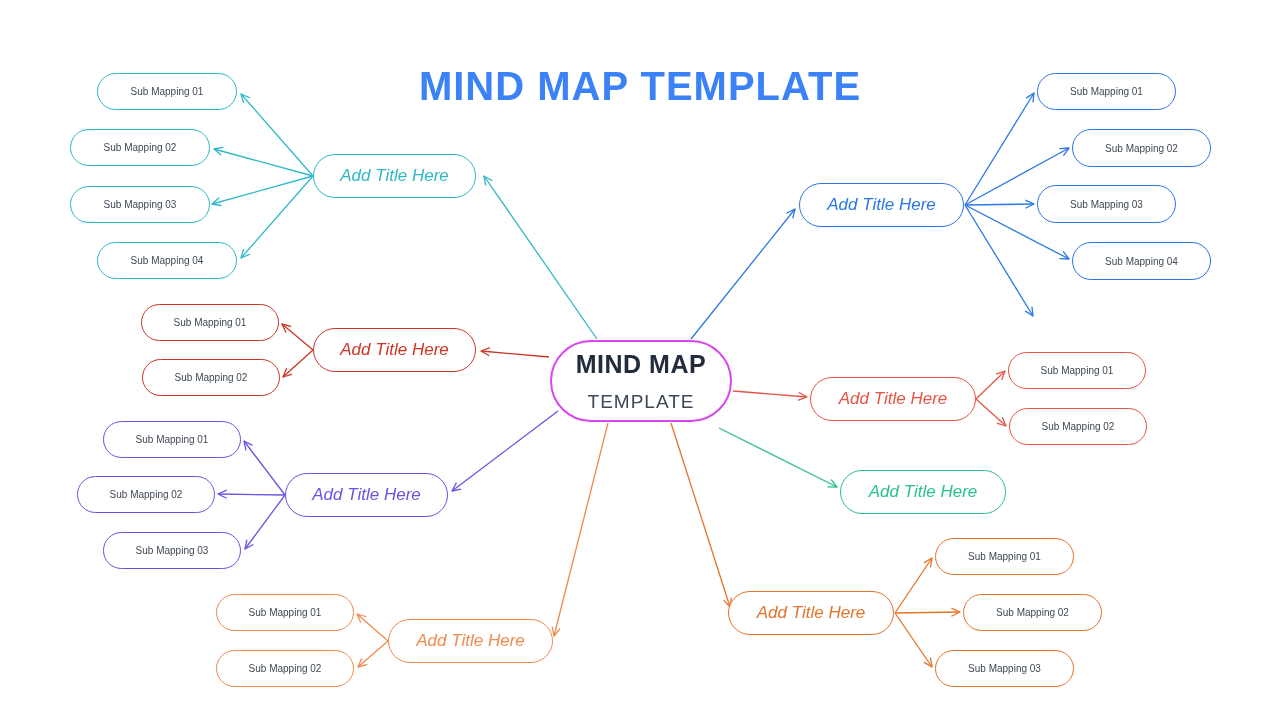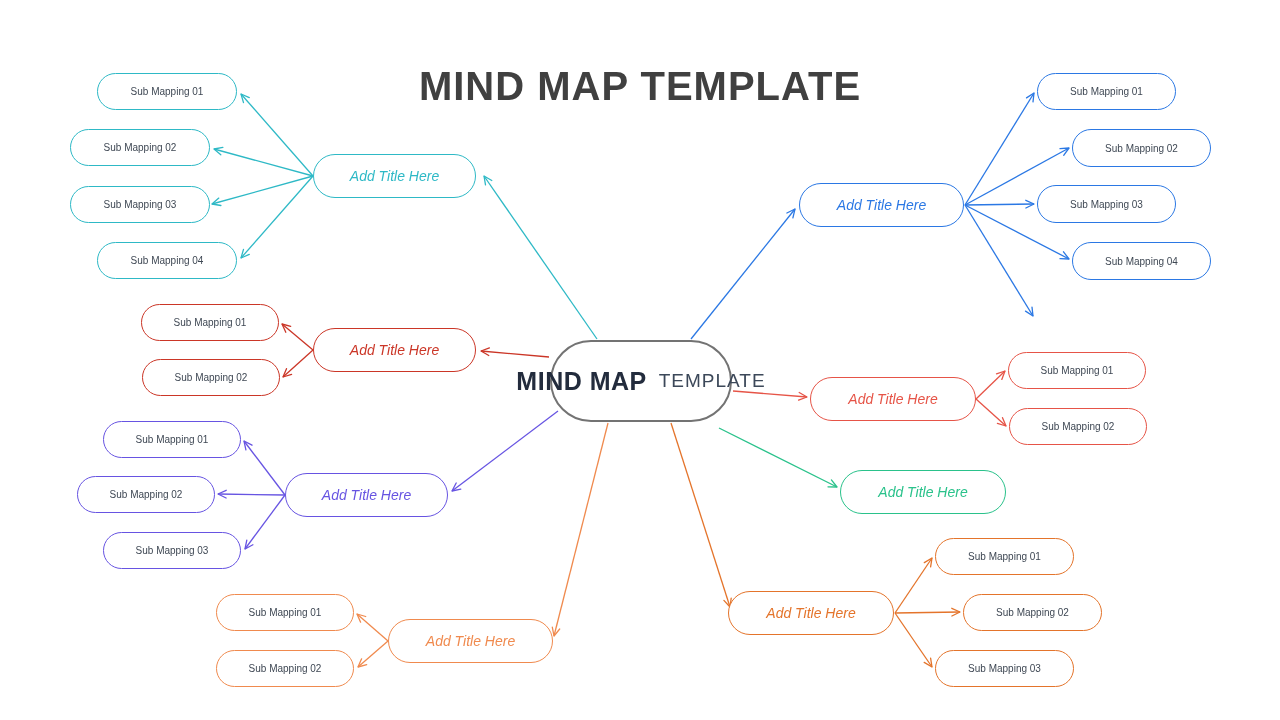--- a/index.html
+++ b/index.html
@@ -2,34 +2,34 @@
 <html><head>
 <meta charset="utf-8">
 <style>
   html,body{margin:0;padding:0;background:#ffffff;}
   .stage{
     position:relative;width:1280px;height:720px;overflow:hidden;background:#ffffff;
     font-family:"Liberation Sans", sans-serif;
   }
   .page-title{
     position:absolute;left:0;right:0;top:64px;margin:0;text-align:center;
-    font-size:40px;font-weight:bold;letter-spacing:1px;color:#404040;
+    font-size:40px;font-weight:bold;letter-spacing:1px;color:#3b82f6;
   }
   #wires{position:absolute;left:0;top:0;}
   .node{
     position:absolute;background:#ffffff;box-sizing:border-box;
     display:flex;align-items:center;justify-content:center;
     border-radius:999px;border:1.5px solid;white-space:nowrap;
   }
   .central-node{
-    border:2px solid #737373;flex-direction:row;gap:12px;z-index:3;
+    border:2px solid #d946ef;flex-direction:column;gap:12px;z-index:3;
   }
   .central-line1{font-size:25px;font-weight:bold;color:#232c3d;letter-spacing:0.5px;}
   .central-line2{font-size:19px;color:#3c4859;letter-spacing:1px;}
-  .branch-node{font-size:14px;font-style:italic;z-index:2;}
+  .branch-node{font-size:17px;font-style:italic;z-index:2;}
   .sub-node{font-size:10px;color:#3f4854;z-index:2;}
 </style>
 </head>
 <body>
 
 <div class="stage">
 
   <h1 class="page-title">MIND MAP TEMPLATE</h1>
 
   <svg id="wires" width="1280" height="720" viewBox="0 0 1280 720">

